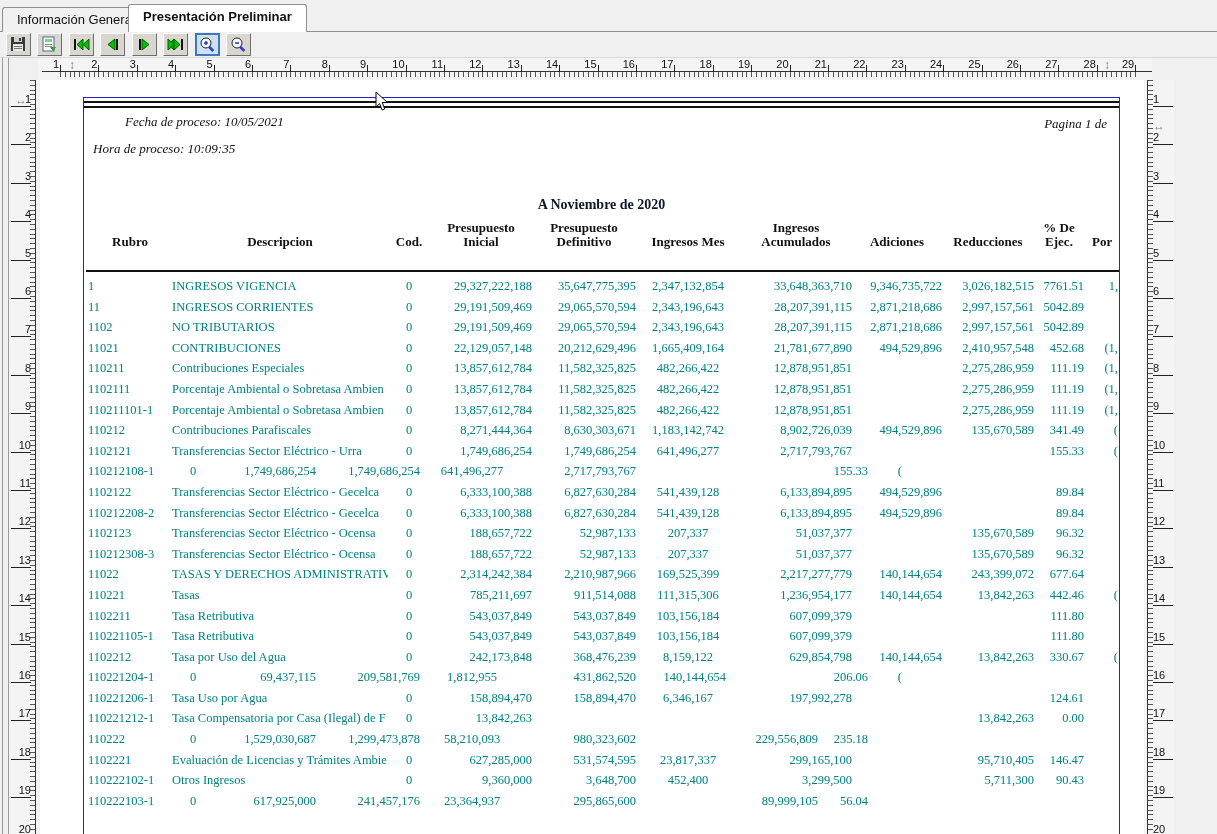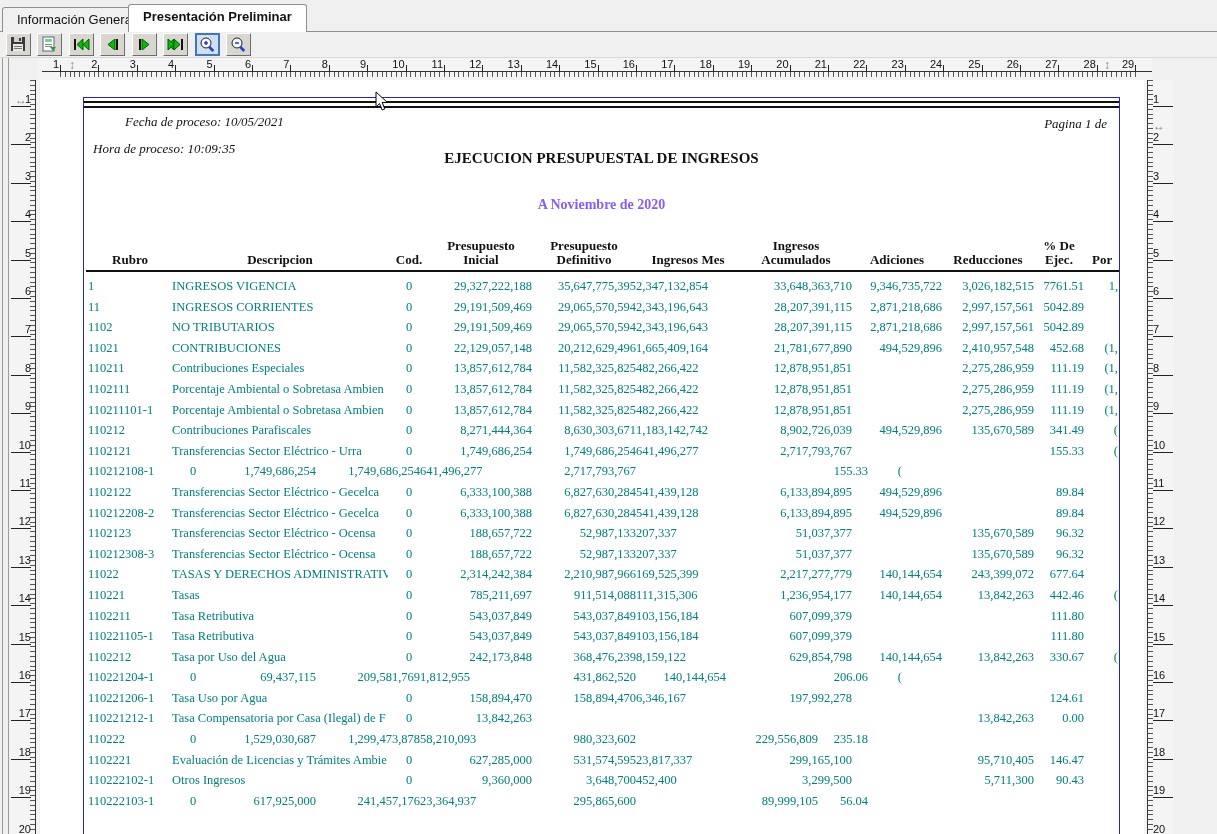--- a/index.html
+++ b/index.html
@@ -49,34 +49,34 @@
   .page{position:absolute;left:83px;top:39px;width:1037px;bottom:0;background:#fff;
     border-left:1px solid #2323cc;border-right:1px solid #2323cc;border-top:1px solid #2323cc;overflow:hidden;
     font-family:"Liberation Serif","DejaVu Serif",serif;}
   .toprule{position:absolute;left:0;right:0;top:3px;height:7px;
     border-top:2px solid #111;border-bottom:2px solid #111;}
   .info{position:absolute;font-style:italic;font-size:13px;color:#111;}
   .info.fecha{left:9px;top:16px;margin-left:32px;}
   .info.hora{left:9px;top:43px;}
   .info.pagenum{right:12px;top:18px;}
   .rtitle{position:absolute;left:0;right:0;top:52px;text-align:center;font-weight:bold;font-size:15px;color:#111;}
-  .rsubtitle{position:absolute;left:0;right:0;top:99px;text-align:center;font-weight:bold;font-size:14px;color:#8b5cf6;}
+  .rsubtitle{position:absolute;left:0;right:0;top:99px;text-align:center;font-weight:bold;font-size:14px;color:#0f172a;}
 
   .thead{position:absolute;left:2px;top:133px;width:1033px;height:41px;display:flex;align-items:flex-end;
     border-bottom:2px solid #111;font-weight:bold;font-size:13px;color:#111;}
-  .thead .cell{text-align:center;line-height:14px;padding-bottom:3px;}
+  .thead .cell{text-align:center;line-height:14px;padding-bottom:21px;}
   .tbody{position:absolute;left:2px;top:178px;width:1033px;bottom:0;font-size:12.5px;color:#008080;}
   .row{display:flex;height:20.6px;line-height:20.6px;white-space:nowrap;}
   .cell{overflow:hidden;}
   .c0{width:86px;padding-left:2px;}
   .c1{width:216px;}
   .c2{width:42px;text-align:center;}
   .c3{width:102px;text-align:right;}
   .c4{width:104px;text-align:right;}
-  .c5{width:104px;text-align:left;}
+  .c5{width:104px;text-align:center;}
   .c6{width:112px;text-align:right;}
   .c7{width:90px;text-align:right;}
   .c8{width:92px;text-align:right;}
   .c9{width:50px;text-align:right;}
   .c10{width:34px;text-align:right;}
   .thead .c10{text-align:left;padding-left:8px;}
 
   .cursor{position:absolute;left:375px;top:33px;z-index:9;pointer-events:none;}
 </style>
 </head>
@@ -254,21 +254,20 @@
       <span class="vnum" style="top: 665.8px; left: 9px; text-align: left;">18</span>
       <span class="vnum" style="top: 704.2px; left: 9px; text-align: left;">19</span>
       <span class="vnum" style="top: 742.6px; left: 9px; text-align: left;">20</span>
     </div>
 
   <div class="page">
     <div class="toprule"></div>
     <div class="info fecha">Fecha de proceso: 10/05/2021</div>
     <div class="info hora">Hora de proceso: 10:09:35</div>
     <div class="info pagenum">Pagina 1 de</div>
-    <div class="rtitle">EJECUCION PRESUPUESTAL DE INGRESOS</div>
     <div class="rsubtitle">A Noviembre de 2020</div>
     <div class="thead" id="thead">
         <div class="cell c0">Rubro</div>
         <div class="cell c1">Descripcion</div>
         <div class="cell c2">Cod.</div>
         <div class="cell c3">Presupuesto Inicial</div>
         <div class="cell c4">Presupuesto Definitivo</div>
         <div class="cell c5">Ingresos Mes</div>
         <div class="cell c6">Ingresos Acumulados</div>
         <div class="cell c7">Adiciones</div>

